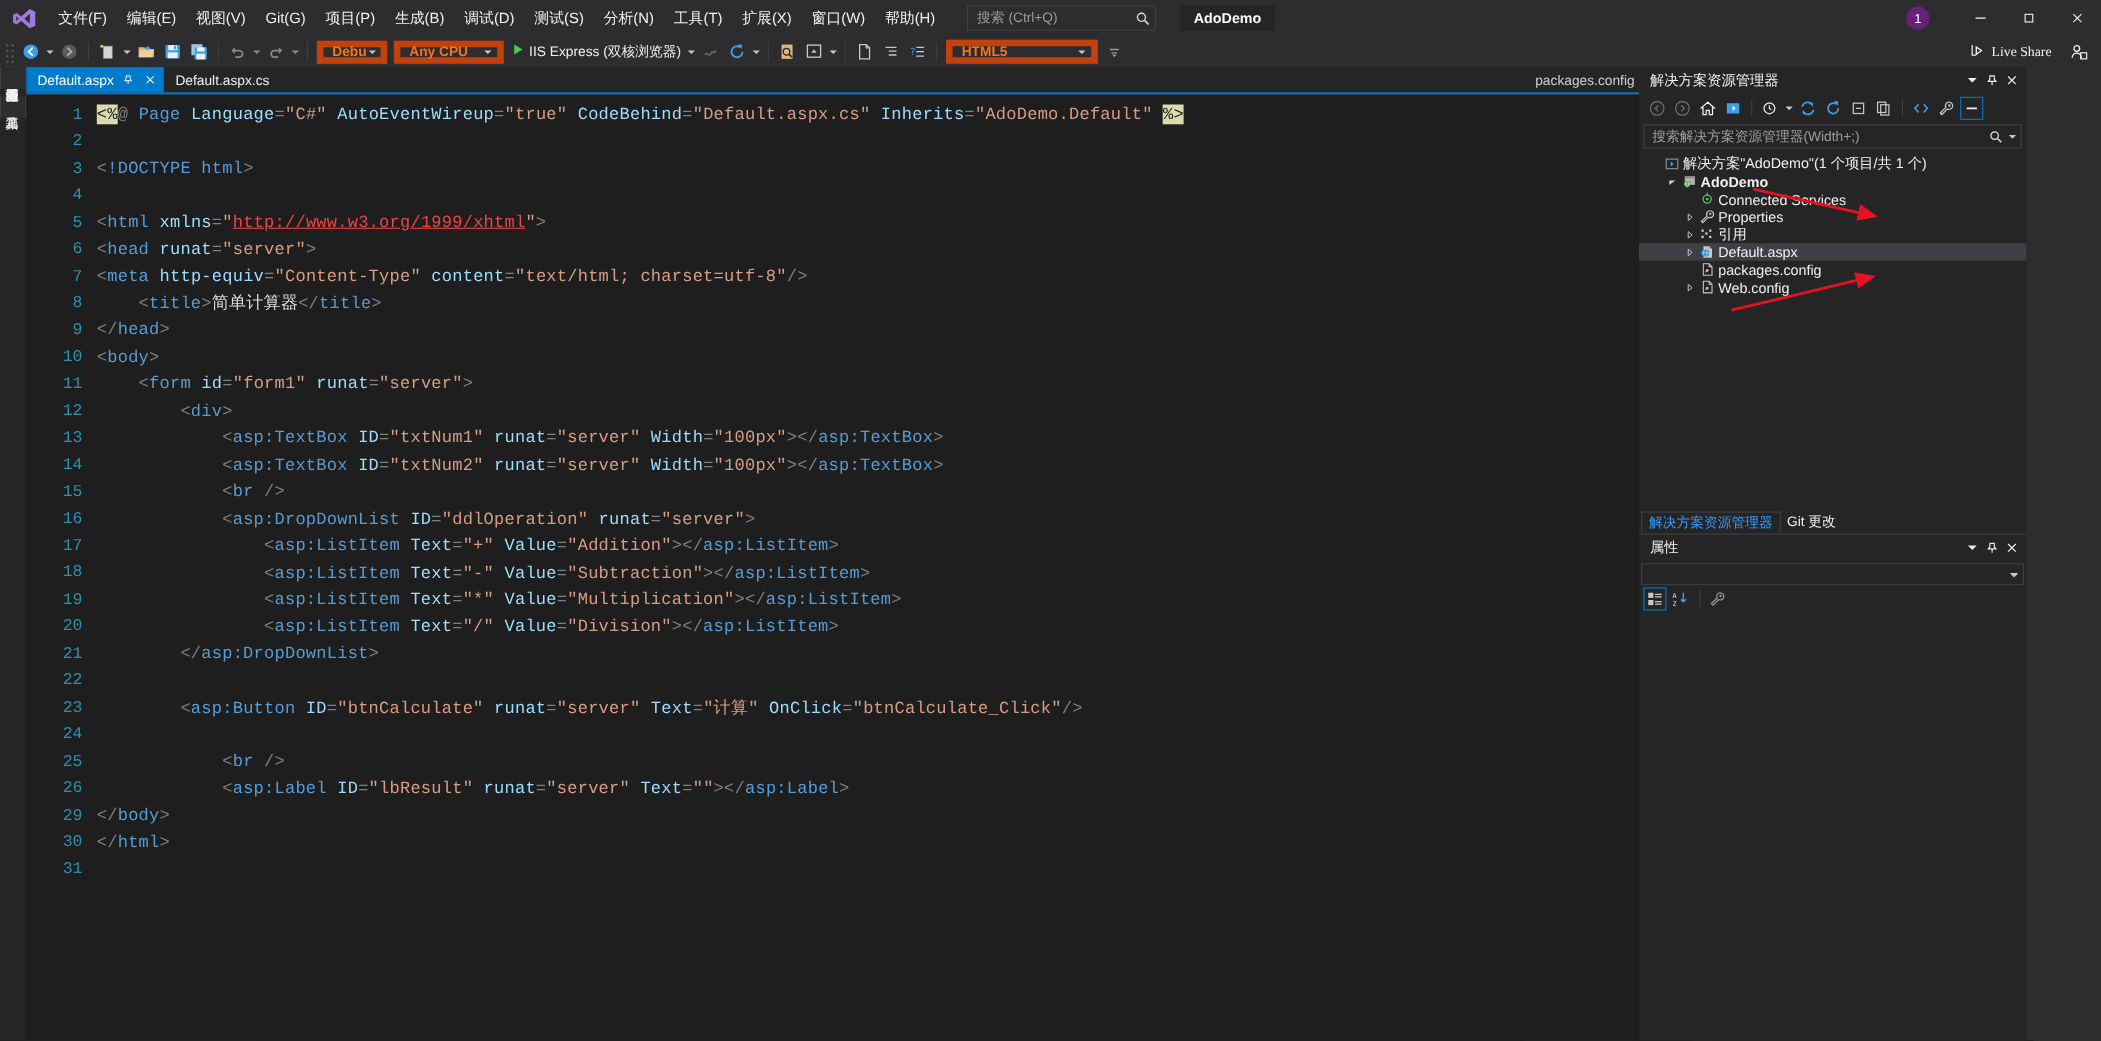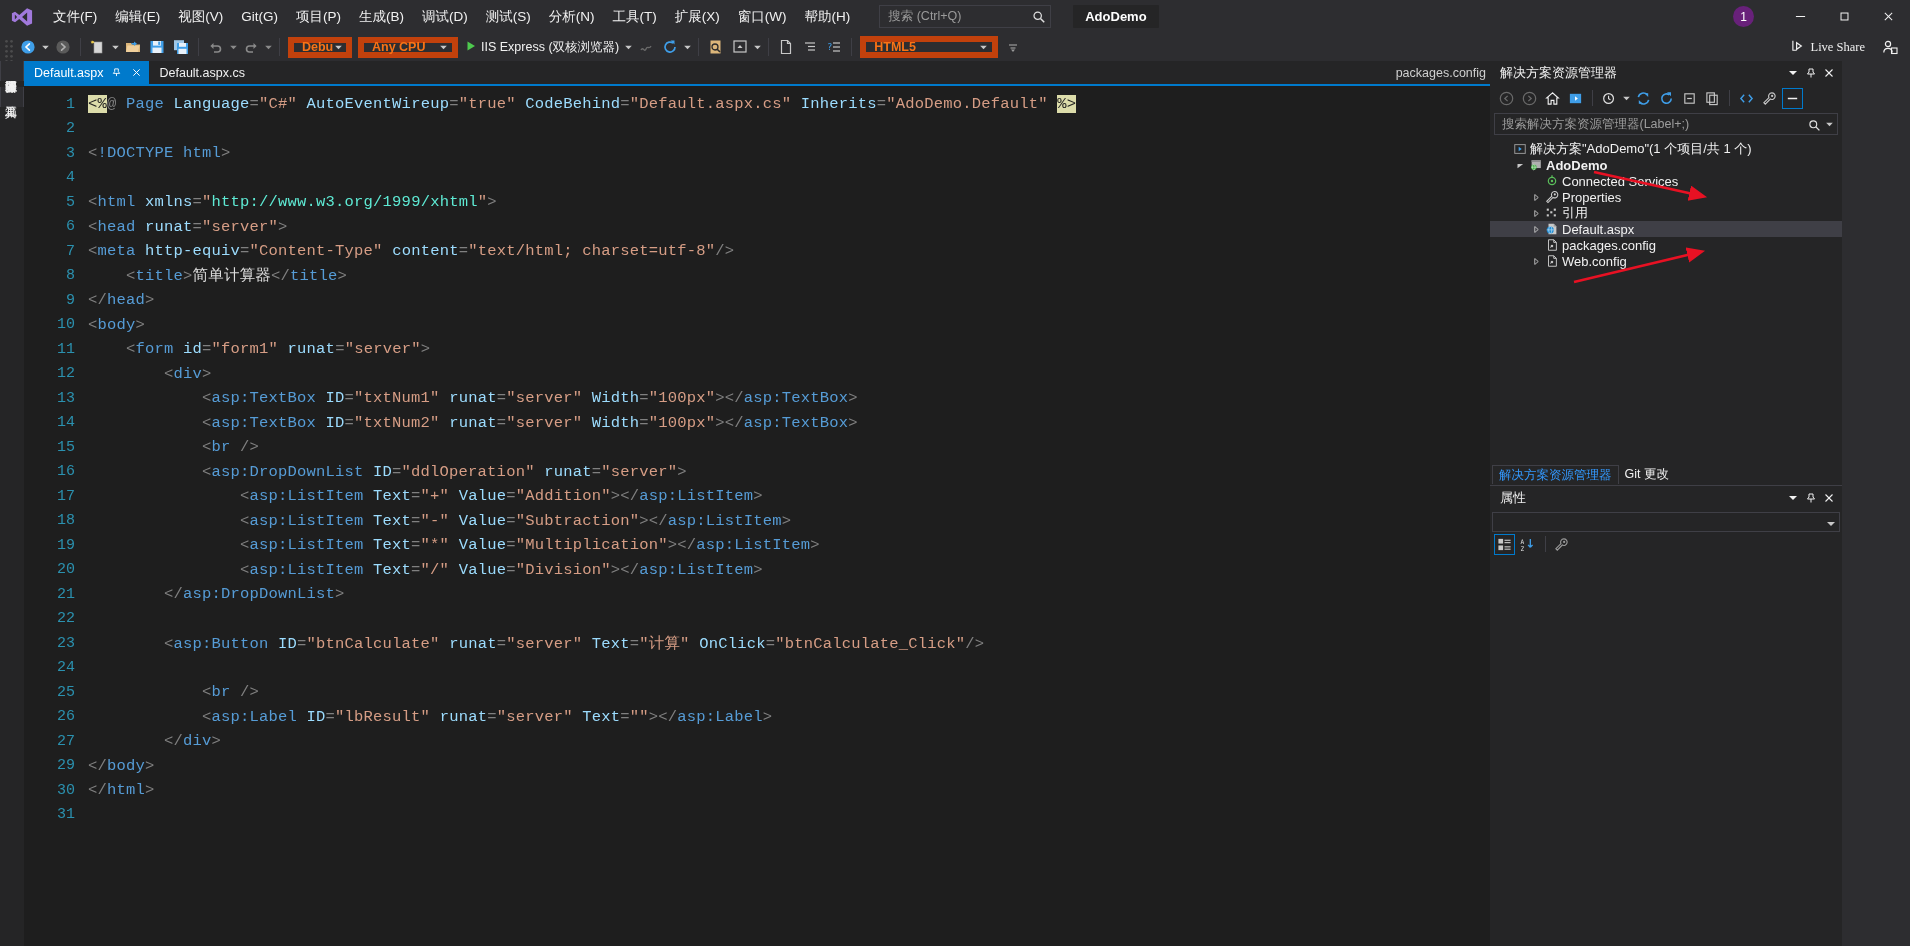--- a/index.html
+++ b/index.html
@@ -119,21 +119,21 @@
   }
   .lcode {
     font-family:"Liberation Mono", monospace; font-size:15.5px;
     white-space:pre; color:#dcdcdc; letter-spacing:0.2px;
   }
   .t-punc   { color:#808080; }
   .t-tag    { color:#569cd6; }
   .t-attr   { color:#9cdcfe; }
   .t-str    { color:#d69d85; }
   .t-text   { color:#dcdcdc; }
-  .t-link   { color:#5eead4; }
+  .t-link   { color:#ef4444; text-decoration:underline; }
   .t-dir    { color:#808080; }
   .asp-marker { background:#dcdcaa; color:#1e1e1e; }
 
   .vscroll-outer {
     position:absolute; right:0; top:0; width:18px; height:860px; background:#3e3e42;
   }
   .vscroll-up, .vscroll-dn {
     width:18px; height:18px; display:flex; align-items:center; justify-content:center;
   }
   .vscroll-up svg, .vscroll-dn svg { width:8px; height:6px; }
@@ -674,24 +674,20 @@
         </div>
         <div class="ln-row">
           <div class="lnum">25</div>
           <div class="lcode"><span class="t-punc">            &lt;</span><span class="t-tag">br</span><span class="t-punc"> /&gt;</span></div>
         </div>
         <div class="ln-row">
           <div class="lnum">26</div>
           <div class="lcode"><span class="t-punc">            &lt;</span><span class="t-tag">asp:Label</span><span class="t-text"> </span><span class="t-attr">ID</span><span class="t-punc">=</span><span class="t-str">"lbResult"</span><span class="t-text"> </span><span class="t-attr">runat</span><span class="t-punc">=</span><span class="t-str">"server"</span><span class="t-text"> </span><span class="t-attr">Text</span><span class="t-punc">=</span><span class="t-str">""</span><span class="t-punc">&gt;&lt;/</span><span class="t-tag">asp:Label</span><span class="t-punc">&gt;</span></div>
         </div>
         <div class="ln-row">
-          <div class="lnum">27</div>
-          <div class="lcode"><span class="t-punc">        &lt;/</span><span class="t-tag">div</span><span class="t-punc">&gt;</span></div>
-        </div>
-        <div class="ln-row">
           <div class="lnum">29</div>
           <div class="lcode"><span class="t-punc">&lt;/</span><span class="t-tag">body</span><span class="t-punc">&gt;</span></div>
         </div>
         <div class="ln-row">
           <div class="lnum">30</div>
           <div class="lcode"><span class="t-punc">&lt;/</span><span class="t-tag">html</span><span class="t-punc">&gt;</span></div>
         </div>
         <div class="ln-row">
           <div class="lnum">31</div>
           <div class="lcode"></div>
@@ -806,21 +802,21 @@
           </svg>
       </span>
       <span class="se-btn boxed">
         <svg viewBox="0 0 16 16">
             <line x1="3" y1="8" x2="13" y2="8" stroke="#f1f1f1" stroke-width="1.6"></line>
           </svg>
       </span>
     </div>
 
     <div class="se-search">
-      <span class="ph">搜索解决方案资源管理器(Label+;)</span>
+      <span class="ph">搜索解决方案资源管理器(Width+;)</span>
       <span class="mag">
         <svg viewBox="0 0 16 16">
             <circle cx="6.5" cy="6.5" r="4.2" fill="none" stroke="#e0e0e0" stroke-width="1.4"></circle>
             <line x1="9.7" y1="9.7" x2="14" y2="14" stroke="#e0e0e0" stroke-width="1.7"></line>
           </svg>
       </span>
       <span class="cc">
         <svg viewBox="0 0 8 6" style="width:7px;height:5px">
             <path d="M0 1h8L4 5z" fill="#c8c8c8"></path>
           </svg>

